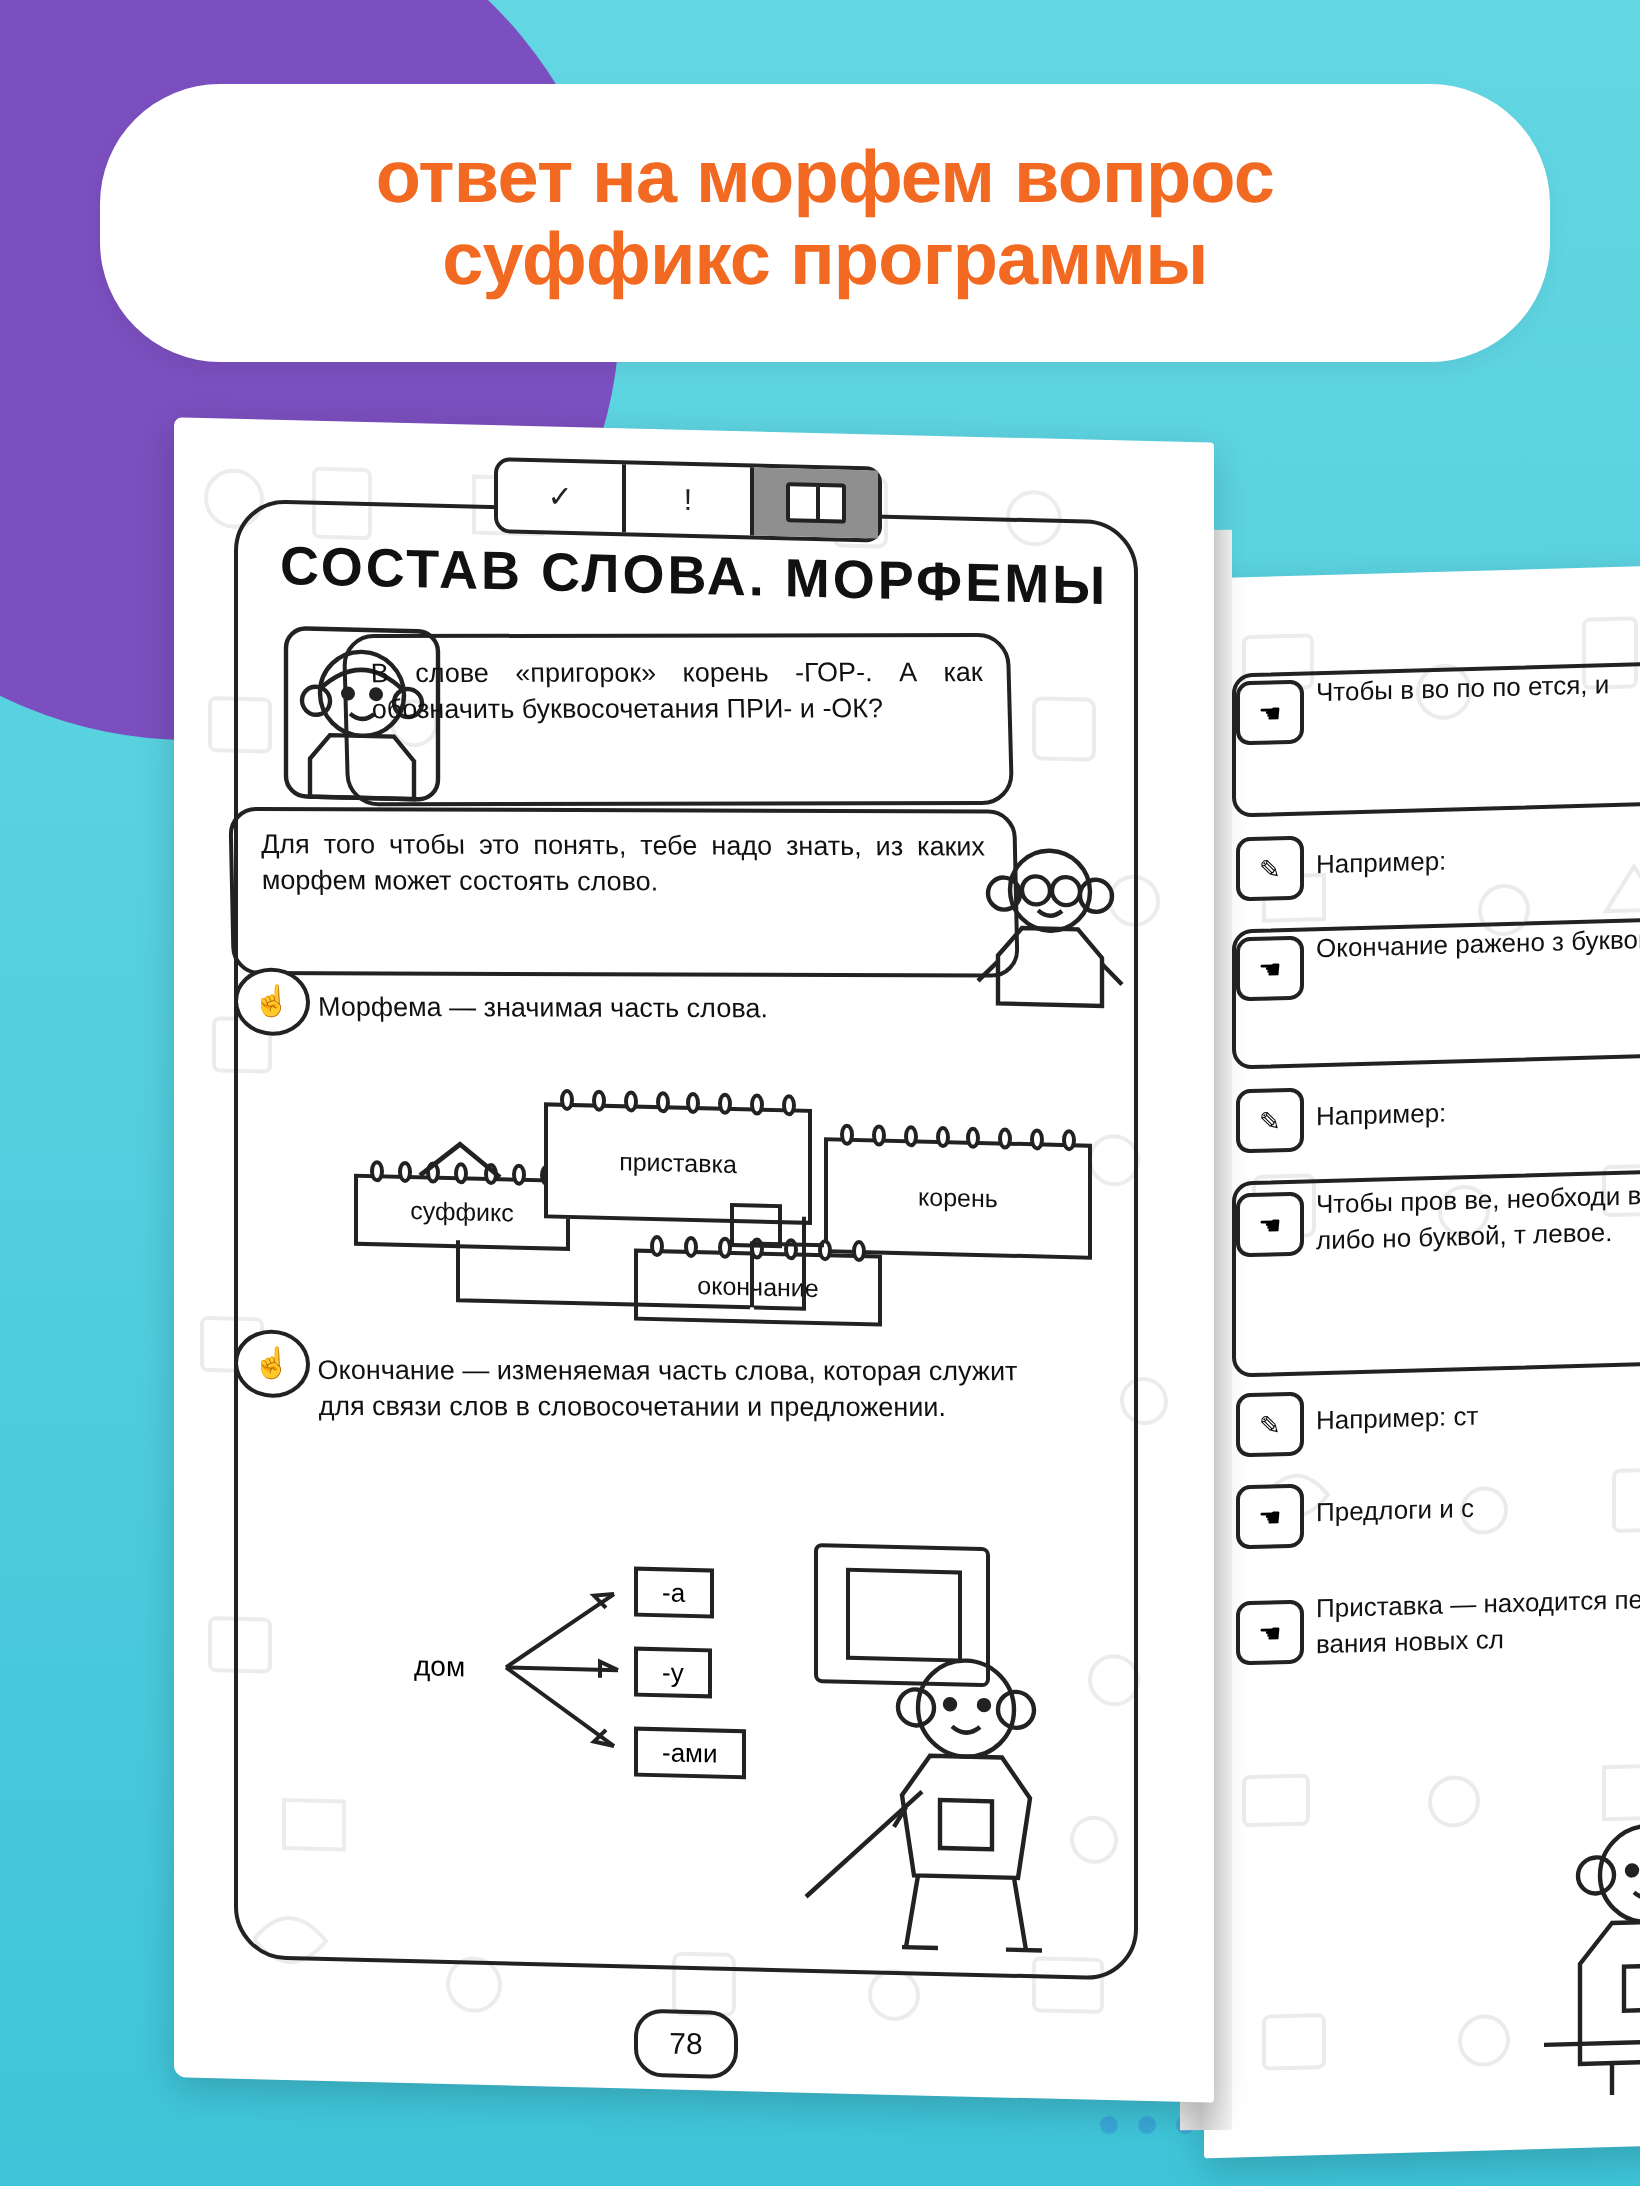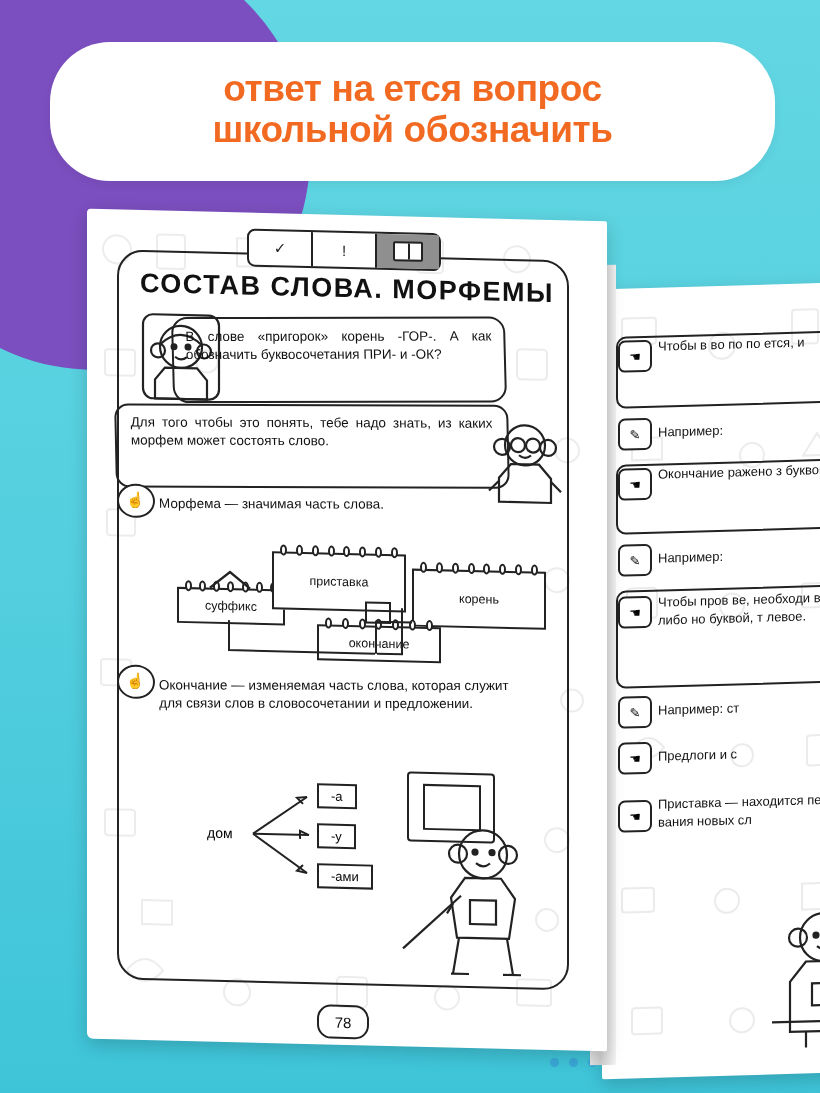--- a/index.html
+++ b/index.html
@@ -189,22 +189,22 @@
 <div class="bg-purple2"></div>
 <div class="bg-purple"></div>
 <div class="bg-dots">
   <i></i>
     <i></i>
     <i></i>
     <i></i>
 </div>
 
 <div class="banner">
-  <p>ответ на ется вопрос</p>
-  <p>школьной обозначить</p>
+  <p>ответ на морфем вопрос</p>
+  <p>суффикс программы</p>
 </div>
 
 <div class="book">
 
   <div class="page page-right">
     <div class="page-inner">
       <svg class="doodles" width="300" height="790" viewBox="0 0 300 790">
         <g fill="none" stroke="#b9b9b9" stroke-width="2">
           <rect x="20" y="30" width="34" height="26" rx="3"></rect>
           <circle cx="120" cy="60" r="13"></circle>

